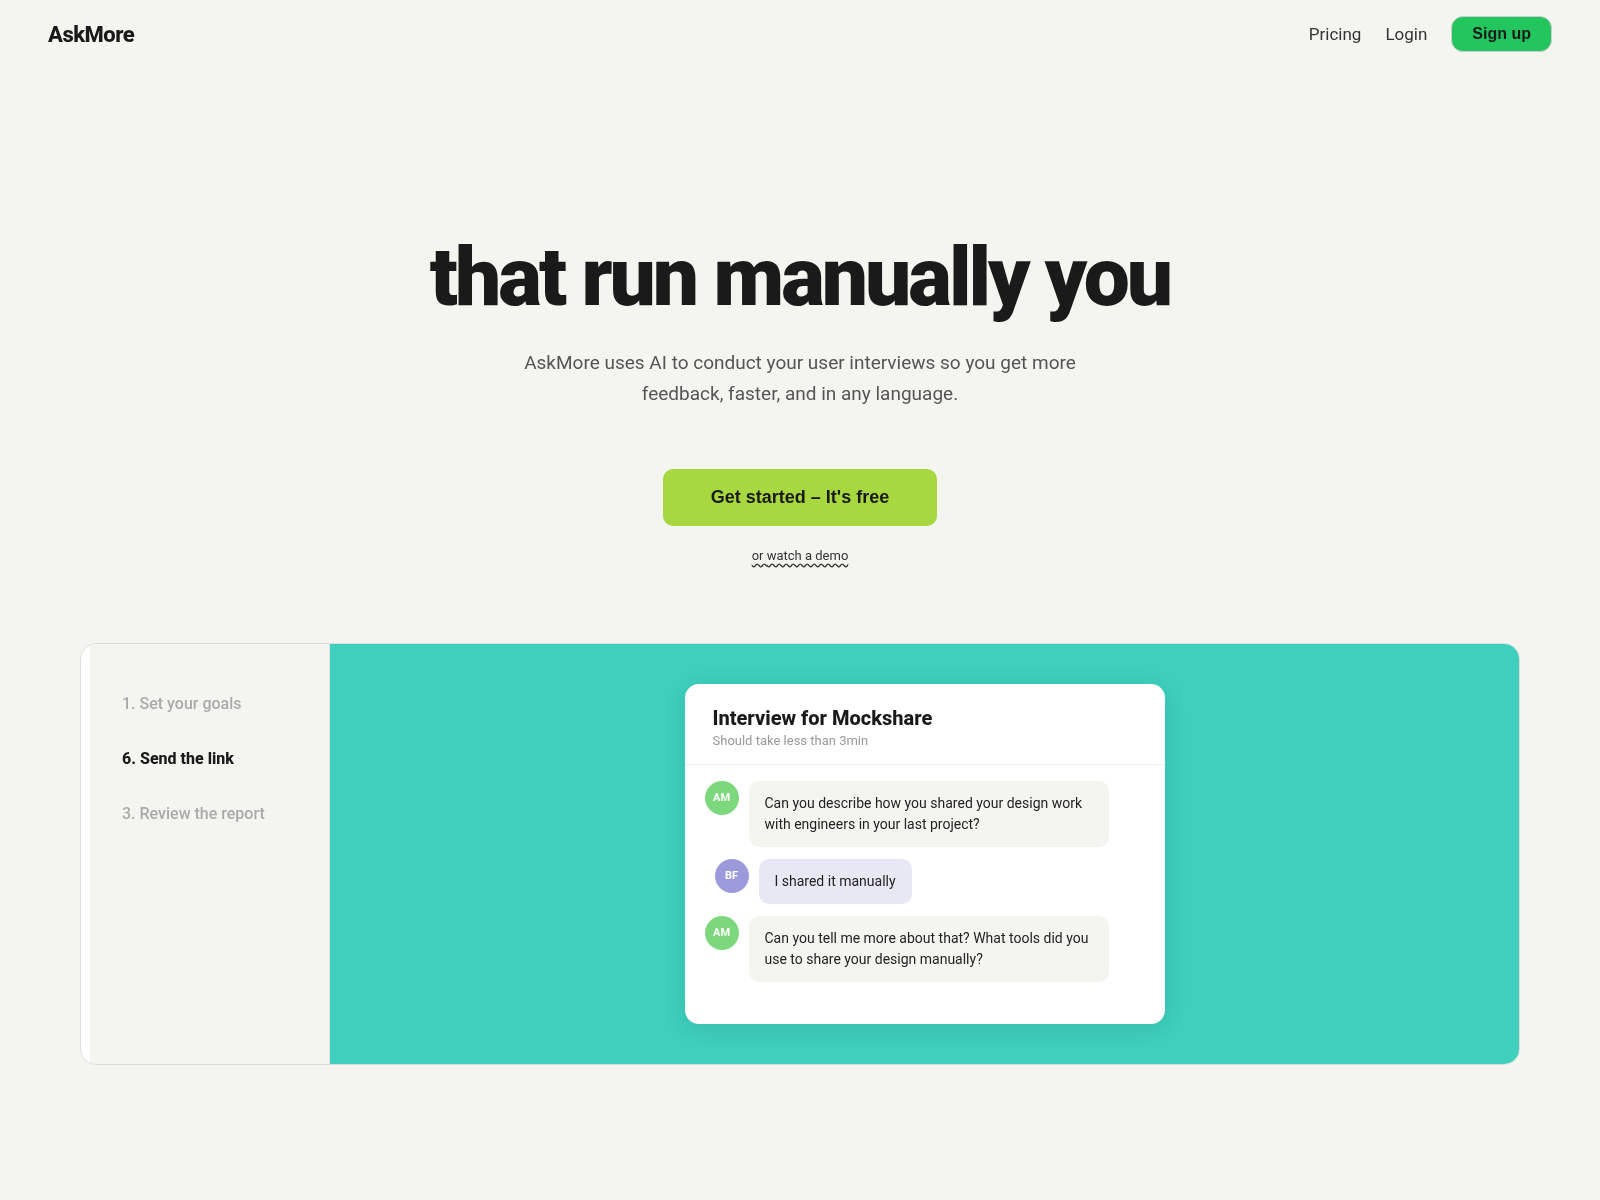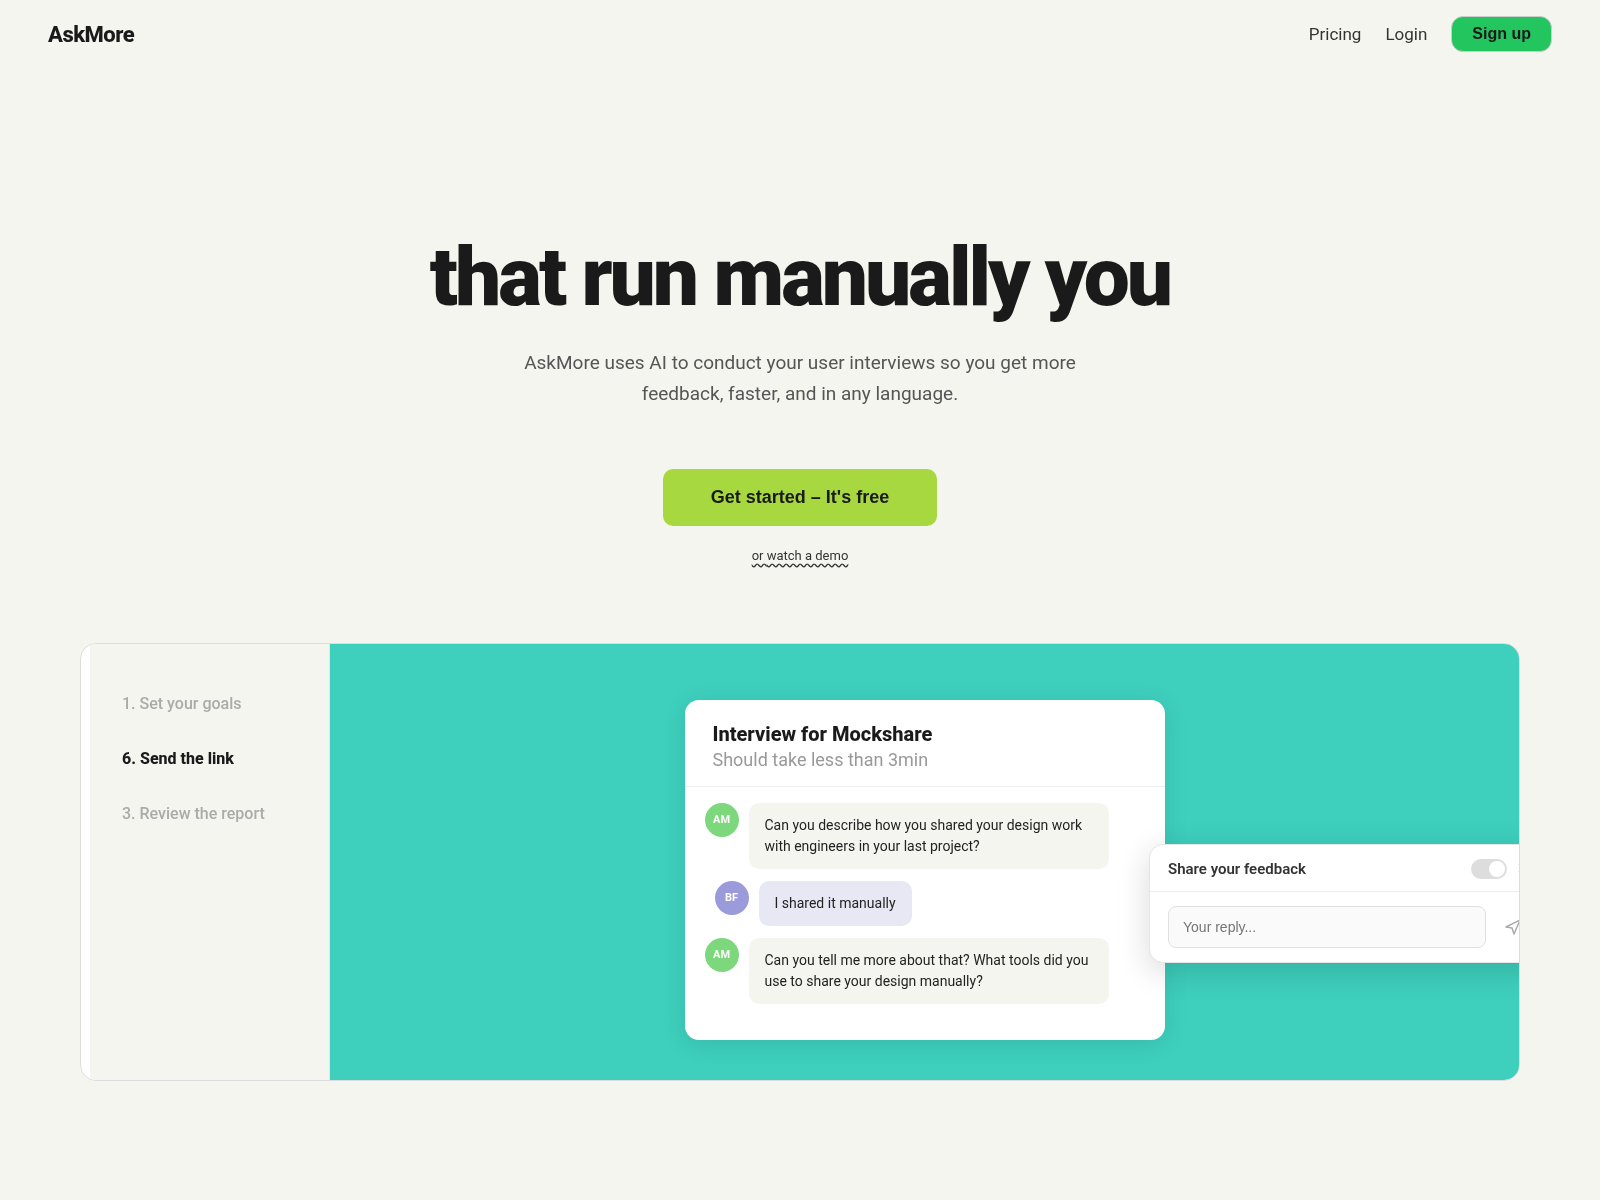--- a/index.html
+++ b/index.html
@@ -138,33 +138,32 @@
 
     
     .interview-card {
       background: #fff;
       border-radius: 14px;
       width: 480px;
       min-height: 340px;
       box-shadow: 0 4px 24px rgba(0,0,0,0.10);
       overflow: hidden;
       position: relative;
-      margin-top: 16px;
     }
     .interview-header {
       padding: 22px 28px 16px;
       border-bottom: 1.5px solid #eee;
     }
     .interview-title {
       font-size: 20px;
       font-weight: 800;
       color: #1a1a1a;
     }
     .interview-subtitle {
-      font-size: 18px;
+      font-size: 13px;
       color: #999;
       margin-top: 3px;
     }
 
     
     .chat-body {
       padding: 16px 20px;
       display: flex;
       flex-direction: column;
       gap: 12px;
@@ -342,32 +341,15 @@
           <div class="msg-bubble purple-bg">I shared it manually</div>
         </div>
 
         <div class="chat-msg">
           <div class="avatar-circle avatar-am">AM</div>
           <div class="msg-bubble">Can you tell me more about that? What tools did you use to share your design manually?</div>
         </div>
       </div>
     </div>
 
-    <div class="feedback-popup">
-      <div class="feedback-header">
-        <span class="feedback-title">Share your feedback</span>
-        <div class="feedback-icons">
-          <div class="feedback-toggle"></div>
-          <span class="feedback-close">✕</span>
-        </div>
-      </div>
-      <div class="feedback-input-area">
-        <input class="feedback-input" type="text" placeholder="Your reply..." style="">
-        <button class="feedback-send">
-          <svg width="18" height="18" viewBox="0 0 18 18" fill="none">
-            <path d="M2 9L16 2L10 16L8 10L2 9Z" stroke="#aaa" stroke-width="1.5" stroke-linejoin="round"></path>
-          </svg>
-        </button>
-      </div>
-    </div>
 
   </div>
 </div>
 
 </body></html>

